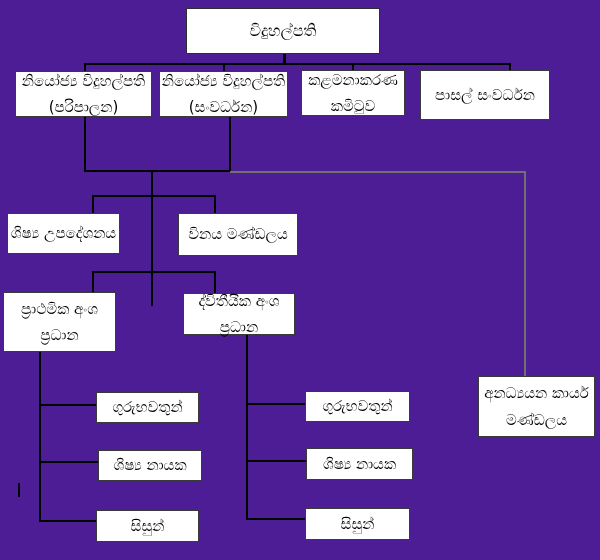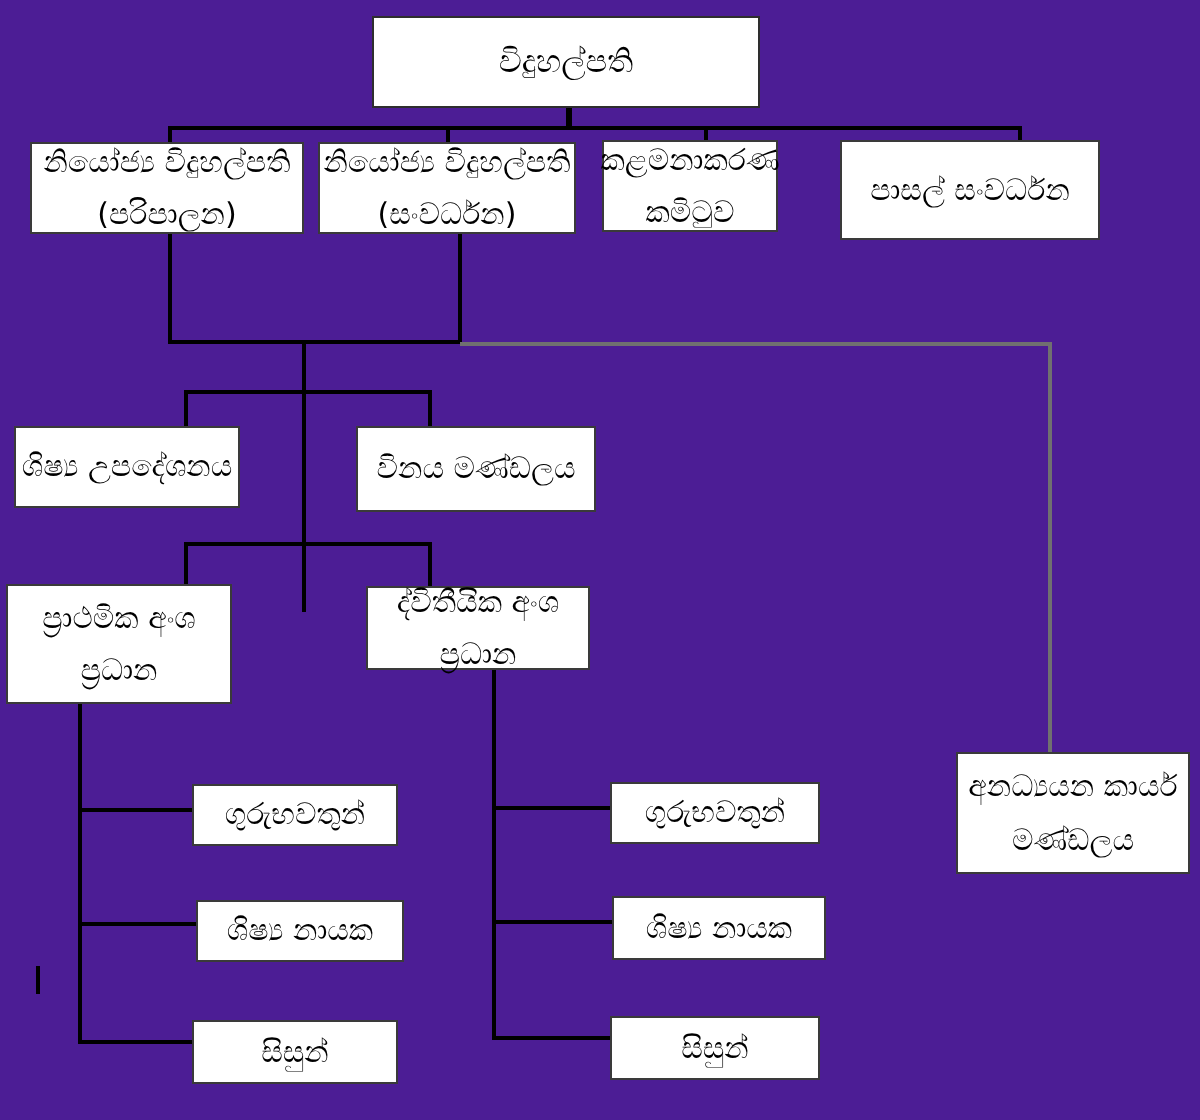--- a/index.html
+++ b/index.html
@@ -64,21 +64,21 @@
   <div class="node" style="left:15px;top:71px;width:137px;height:46px">
     <span>නියෝජ්‍ය විදුහල්පති</span>
     <span>(පරිපාලන)</span>
   </div>
 
   <div class="node" style="left:159px;top:71px;width:129px;height:46px">
     <span>නියෝජ්‍ය විදුහල්පති</span>
     <span>(සංවර්ධන)</span>
   </div>
 
-  <div class="node" style="left:301px;top:70px;width:88px;height:46px">
+  <div class="node" style="left:301px;top:70px;width:104px;height:46px">
     <span>කළමනාකරණ</span>
     <span>කමිටුව</span>
   </div>
 
   <div class="node" style="left:420px;top:70px;width:130px;height:50px">
     <span>පාසල් සංවර්ධන</span>
   </div>
 
   <div class="node" style="left:7px;top:213px;width:113px;height:41px">
     <span>ශිෂ්‍ය උපදේශනය</span>

